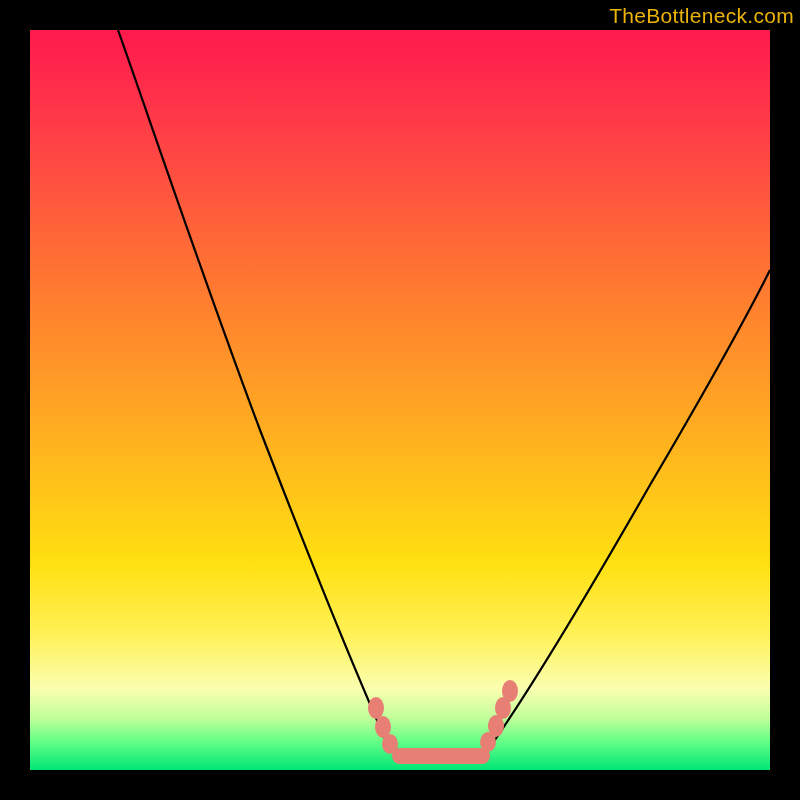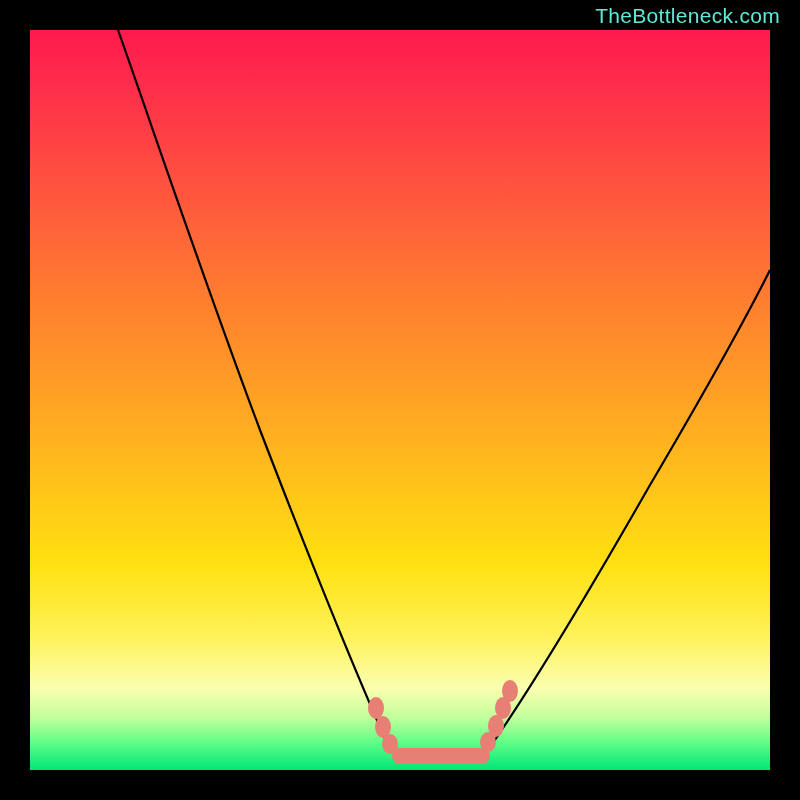--- a/index.html
+++ b/index.html
@@ -31,22 +31,22 @@
       #ffe010 72%,
       #fff25a 82%,
       #faffb0 89%,
       #c0ff9a 93%,
       #68ff88 96%,
       #00e676 100%);
   }
   .watermark {
     position: absolute;
     top: 4px;
-    right: 20px;
-    color: #5eead4;
+    right: 6px;
+    color: #eab308;
     font-size: 21px;
     font-weight: 400;
     letter-spacing: 0.3px;
     user-select: none;
   }
   svg.curves {
     position: absolute;
     left: 0;
     top: 0;
     width: 740px;

